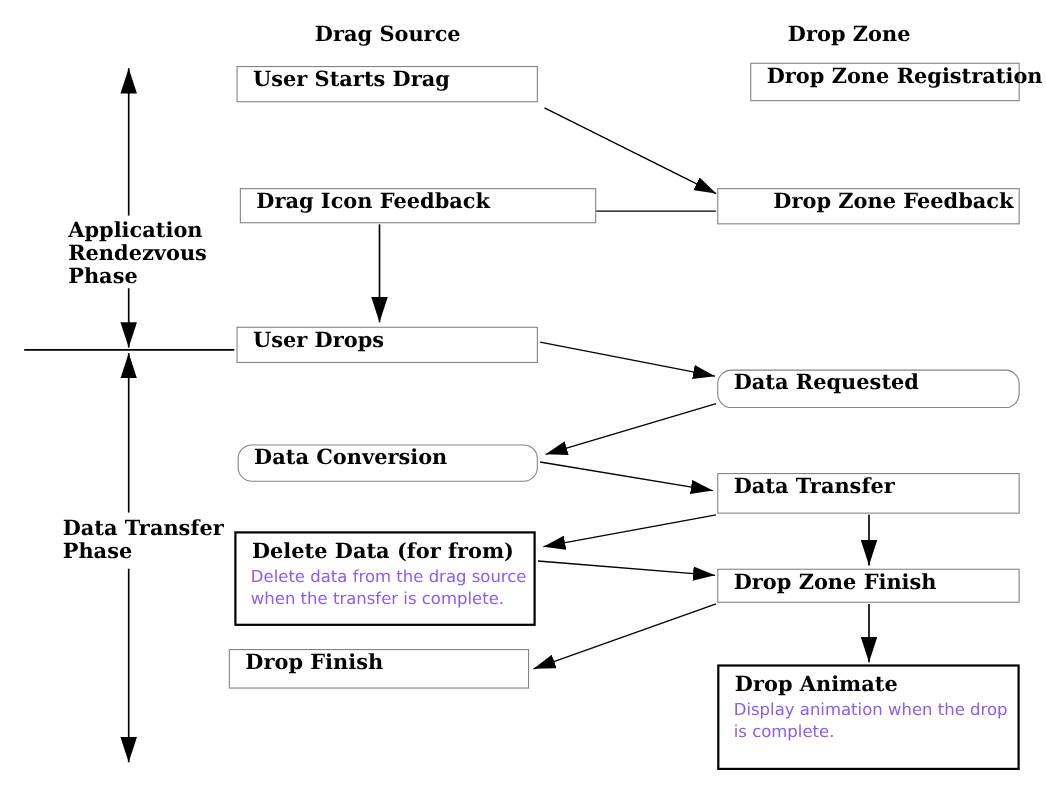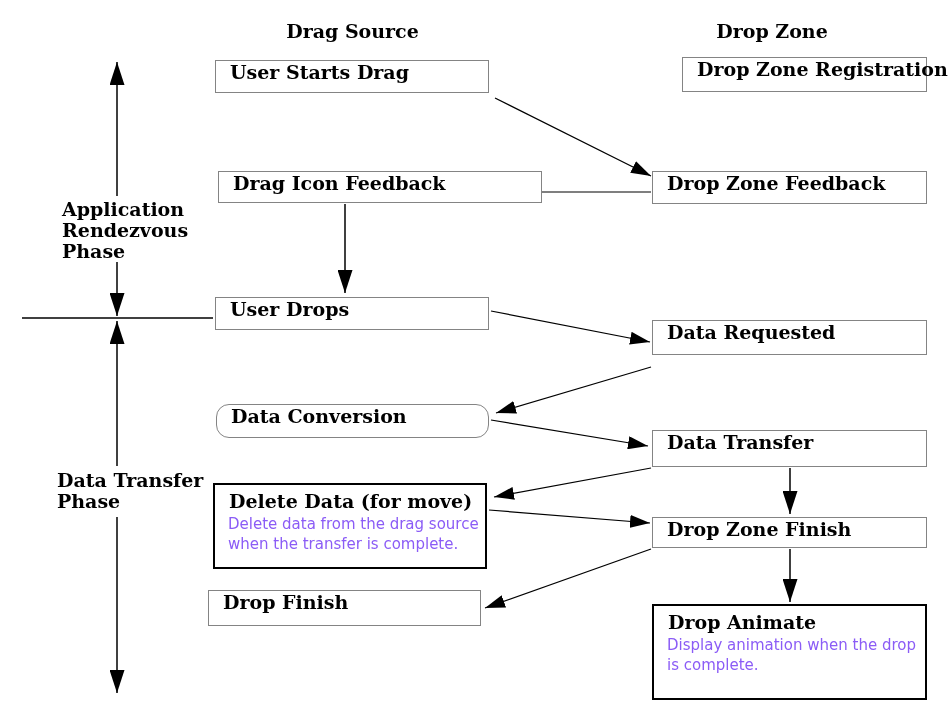--- a/index.html
+++ b/index.html
@@ -119,38 +119,38 @@
 
   <div class="box" style="left:215px; top:297px; width:274px; height:33px;">
     <div class="box-title">User Drops</div>
   </div>
 
   <div class="box" style="left:216px; top:404px; width:273px; height:34px;border-radius:13px;">
     <div class="box-title">Data Conversion</div>
   </div>
 
   <div class="box em" style="left:213px; top:483px; width:274px; height:86px;">
-    <div class="box-title">Delete Data (for move)</div>
+    <div class="box-title">Delete Data (for from)</div>
     <div class="box-body">Delete data from the drag source
 when the transfer is complete.</div>
   </div>
 
   <div class="box" style="left:208px; top:590px; width:273px; height:36px;">
     <div class="box-title">Drop Finish</div>
   </div>
 
   <div class="box" style="left:652px; top:57px; width:245px; height:35px;margin-left:30px;">
     <div class="box-title">Drop Zone Registration</div>
   </div>
 
-  <div class="box" style="left:652px; top:171px; width:275px; height:33px;">
+  <div class="box" style="left:652px; top:171px; width:275px; height:33px;padding-left:36px;">
     <div class="box-title">Drop Zone Feedback</div>
   </div>
 
-  <div class="box" style="left:652px; top:320px; width:275px; height:35px;">
+  <div class="box" style="left:652px; top:336px; width:275px; height:35px;border-radius:13px;">
     <div class="box-title">Data Requested</div>
   </div>
 
   <div class="box" style="left:652px; top:430px; width:275px; height:37px;">
     <div class="box-title">Data Transfer</div>
   </div>
 
   <div class="box" style="left:652px; top:517px; width:275px; height:31px;">
     <div class="box-title">Drop Zone Finish</div>
   </div>

